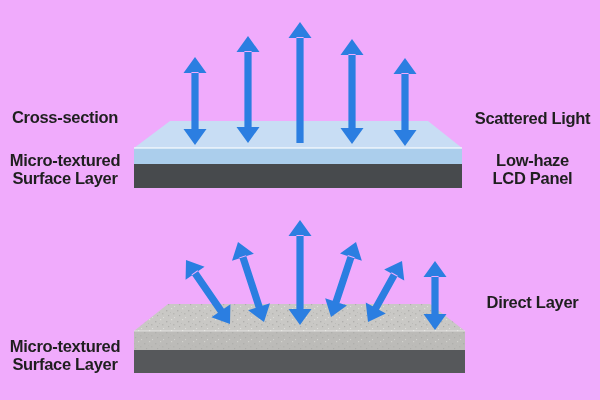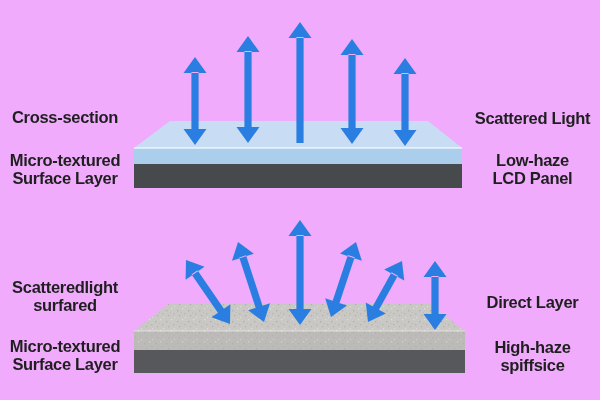--- a/index.html
+++ b/index.html
@@ -88,21 +88,17 @@
       </g>
   </svg>
 
   <div class="label left" style="top:108px">Cross-section</div>
   <div class="label left" style="top:151px">Micro-textured
 Surface Layer</div>
   <div class="label right" style="top:151px">Low-haze
 LCD Panel</div>
   <div class="label right" style="top:109px">Scattered Light</div>
 
-  <div class="label left" style="top:278px">Scatteredlight
-surfared</div>
   <div class="label left" style="top:337px">Micro-textured
 Surface Layer</div>
   <div class="label right" style="top:293px">Direct Layer</div>
-  <div class="label right" style="top:338px">High-haze
-spiffsice</div>
 
 </div>
 
 </body></html>

